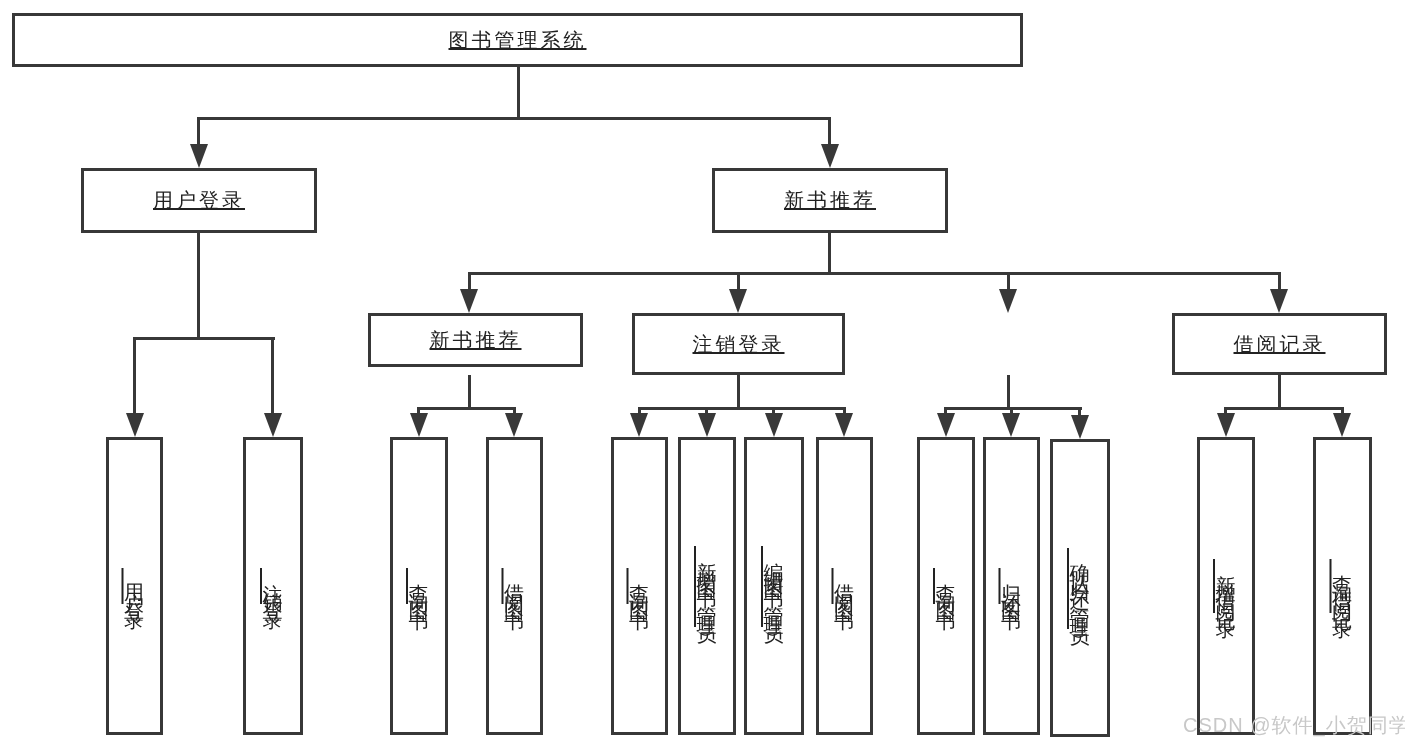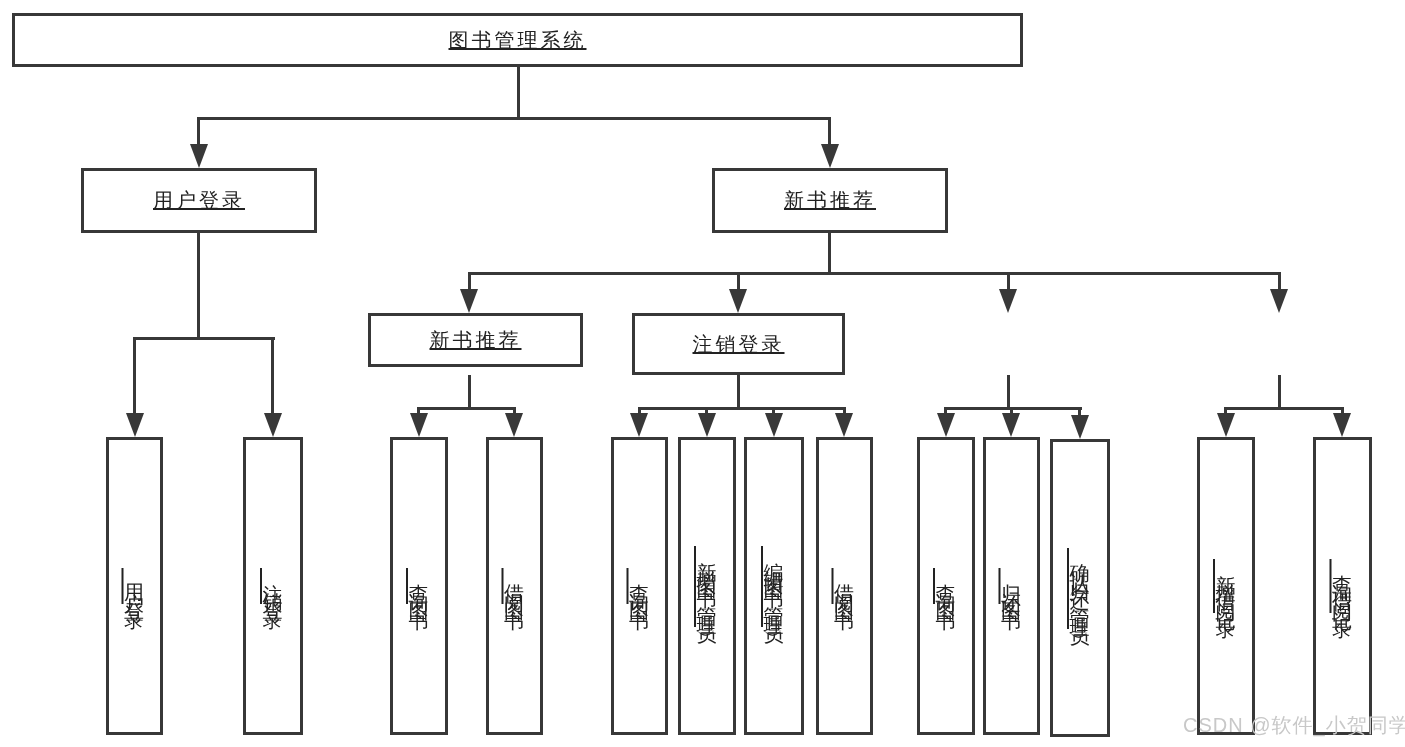--- a/index.html
+++ b/index.html
@@ -70,20 +70,23 @@
   </div>
   <div class="box" style="left:712px;top:168px;width:236px;height:65px">
     <span class="lbl">新书推荐</span>
   </div>
 
   <div class="box" style="left:368px;top:313px;width:215px;height:54px">
     <span class="lbl">新书推荐</span>
   </div>
   <div class="box" style="left:632px;top:313px;width:213px;height:62px">
     <span class="lbl">注销登录</span>
+  </div>
+  <div class="box" style="left:1172px;top:313px;width:215px;height:62px">
+    <span class="lbl">借阅记录</span>
   </div>
 
   <div class="box leaf" style="left:106px;top:437px;width:57px;height:298px">
     <span class="lbl">用户登录</span>
   </div>
   <div class="box leaf" style="left:243px;top:437px;width:60px;height:298px">
     <span class="lbl">注销登录</span>
   </div>
 
   <div class="box leaf" style="left:390px;top:437px;width:58px;height:298px">

